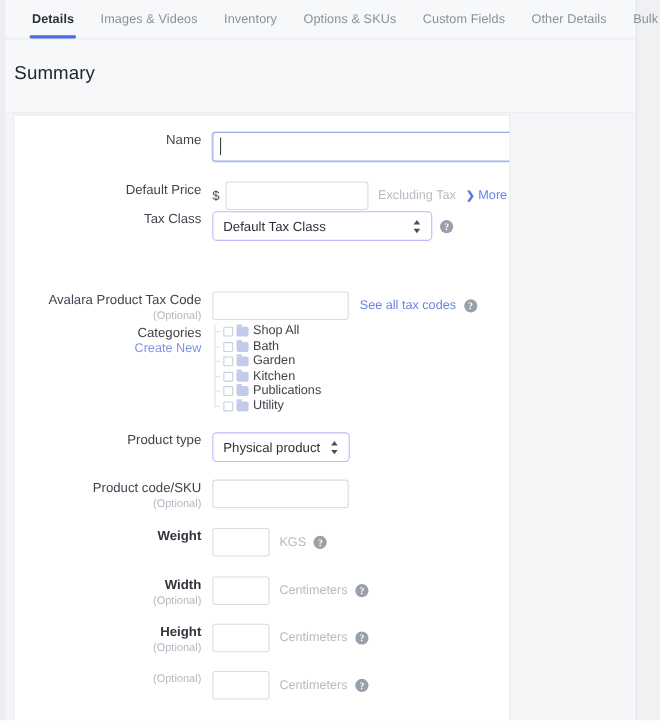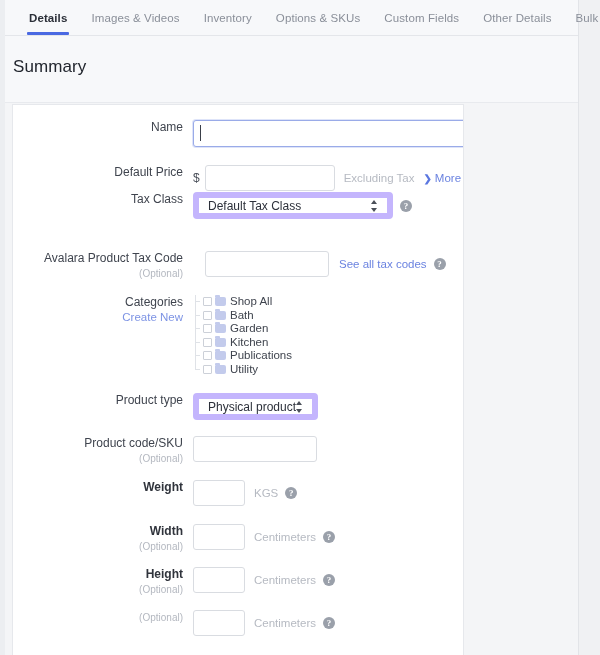--- a/index.html
+++ b/index.html
@@ -229,21 +229,21 @@
     font-family: "Liberation Serif", serif;
     font-weight: bold;
     vertical-align: middle;
     flex: 0 0 auto;
   }
 
   
   .sel {
     position: relative;
     background: #fff;
-    border: 6px solid #c4b5fd;
+    border: 1px solid #c4b5fd;
     border-radius: 4px;
     height: 27px;
     display: flex;
     align-items: center;
     padding: 0 26px 0 9px;
     font-size: 12px;
     color: #2c303a;
     cursor: pointer;
     white-space: nowrap;
   }
@@ -397,21 +397,21 @@
       </div>
       <div class="field-col">
         <div class="sel" style="width:200px;">
           <span>Default Tax Class</span>
           <span class="arrows"></span>
         </div>
         <span class="help">?</span>
       </div>
     </div>
 
-    <div class="row" style="top:146px;gap:12px;">
+    <div class="row" style="top:160px;">
       <div class="label-col">
         <span class="lbl">Avalara Product Tax Code</span>
         <span class="optional">(Optional)</span>
       </div>
       <div class="field-col">
         <input class="txt" type="text" style="width: 124px;" placeholder="">
         <a class="link" style="margin-left:10px;">See all tax codes</a>
         <span class="help">?</span>
       </div>
     </div>

